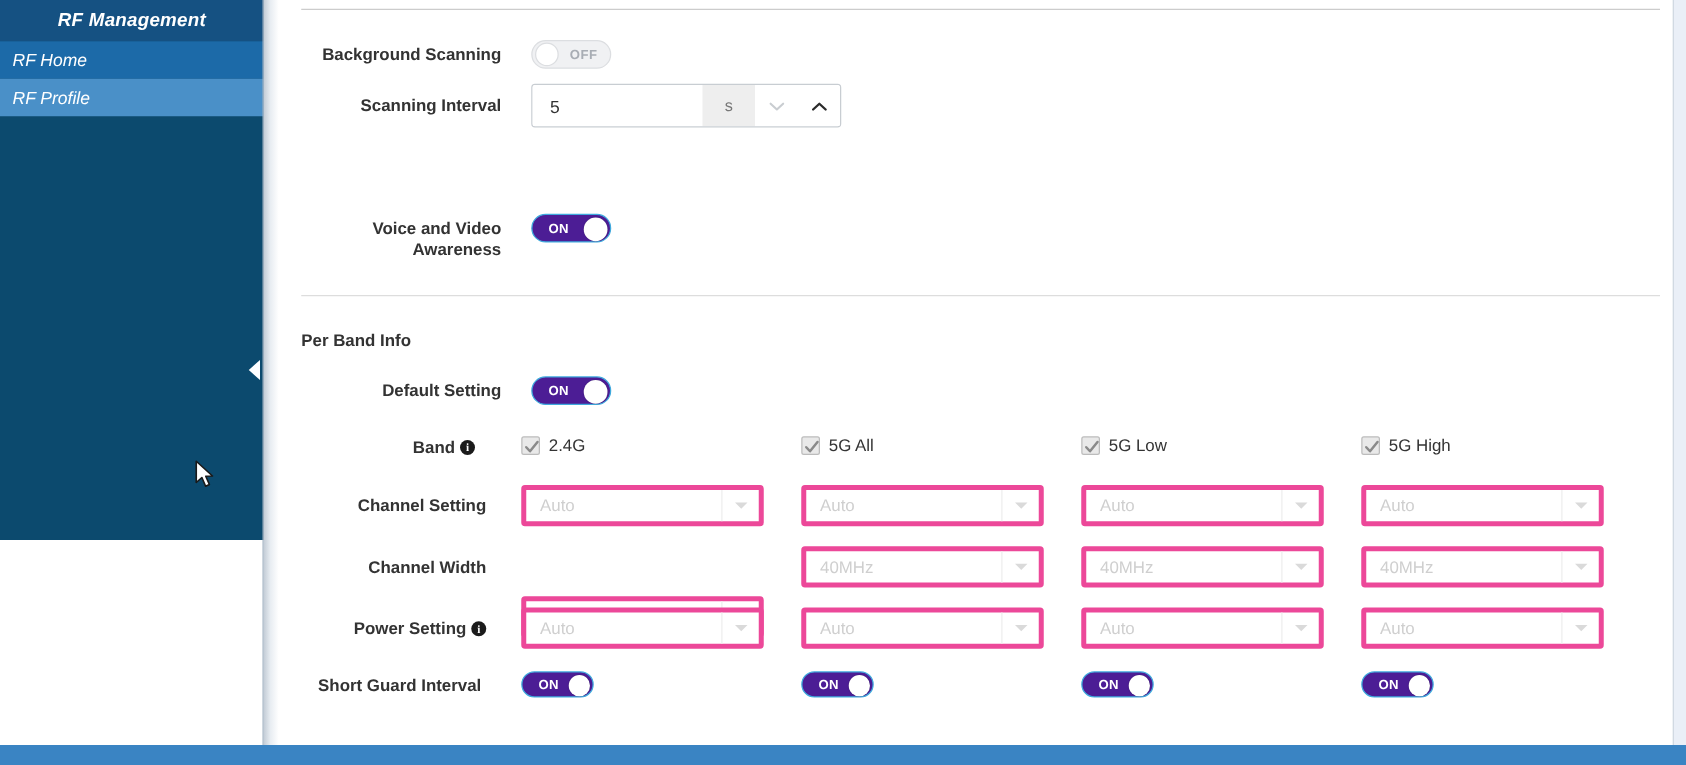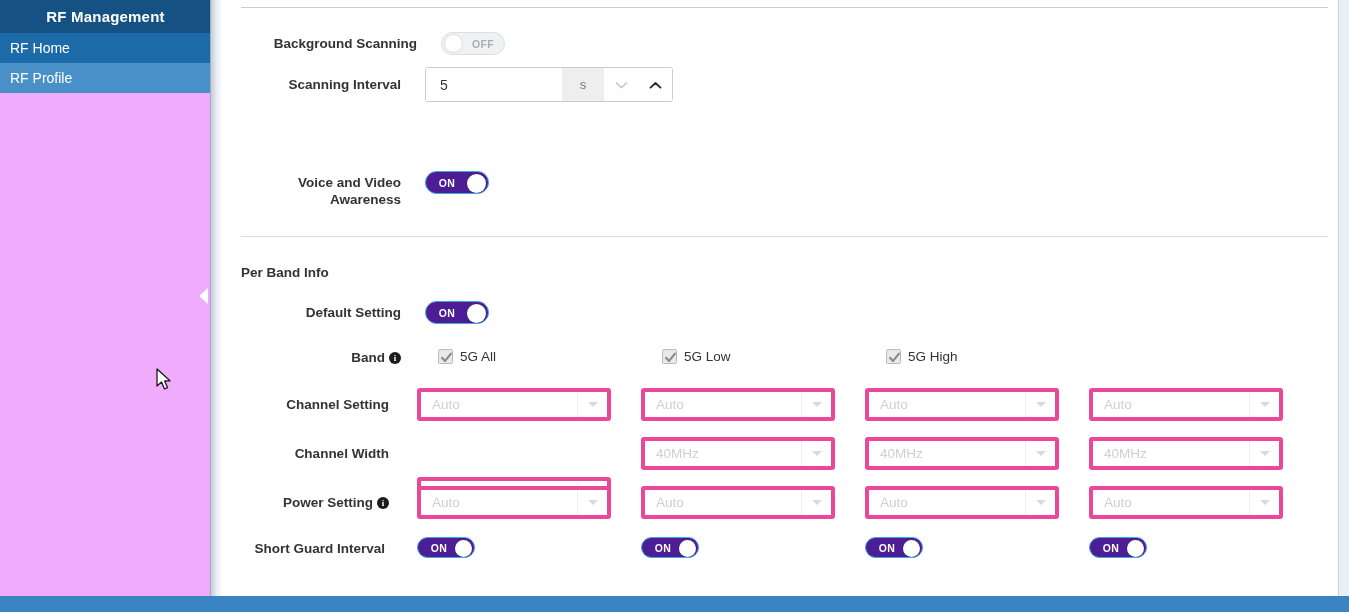--- a/index.html
+++ b/index.html
@@ -13,22 +13,23 @@
   #app {
     position: relative;
     width: 1349px; height: 612px;
     background: #ffffff;
   }
 
   
   #sidebar {
     position: absolute;
     left: 0; top: 0;
-    width: 211px; height: 596px;
-    background: #f0abfc;
+    width: 211px; height: 432px;
+    background: #0c4a6e;
+    font-style: italic;
   }
   .side-title {
     height: 33px;
     background: #155182;
     color: #ffffff;
     font-size: 15px;
     font-weight: bold;
     display: flex;
     align-items: center;
     justify-content: center;
@@ -282,21 +283,21 @@
     <polygon points="1,1 1,18 5.5,14 8.5,21 11.5,19.6 8.6,13 14,12.8" fill="#ffffff" stroke="#1a1a1a" stroke-width="1.3" stroke-linejoin="round"></polygon>
   </svg>
 
   <div id="right-strip"></div>
   <div id="footer-bar"></div>
 
   <div id="content">
 
     <div id="hr-top"></div>
 
-    <div class="row" style="left:16px; top:32px; width:480px;">
+    <div class="row" style="left:0; top:32px; width:480px;">
       <div class="lbl" style="width:178px; padding-top:3px;">Background Scanning</div>
       <div style="margin-left:24px;">
         <div class="toggle off">
           <span class="txt">OFF</span>
           <span class="knob"></span>
         </div>
       </div>
     </div>
 
     <div class="row" style="left:0; top:67px; width:660px;">
@@ -354,20 +355,28 @@
         <span>Band</span>
         <span class="info-ico">i</span>
       </div>
       <div style="margin-left:37px; display:flex;">
         <div style="width:224px;" class="cbwrap">
           <span class="cbox">
             <svg width="13" height="13" viewBox="0 0 13 13">
               <polyline points="2,6.8 5,10 11,2.6" fill="none" stroke="#8a8a8a" stroke-width="2" stroke-linecap="round" stroke-linejoin="round"></polyline>
             </svg>
           </span>
+          <span class="cblabel">2.4G</span>
+        </div>
+        <div style="width:224px;" class="cbwrap">
+          <span class="cbox">
+            <svg width="13" height="13" viewBox="0 0 13 13">
+              <polyline points="2,6.8 5,10 11,2.6" fill="none" stroke="#8a8a8a" stroke-width="2" stroke-linecap="round" stroke-linejoin="round"></polyline>
+            </svg>
+          </span>
           <span class="cblabel">5G All</span>
         </div>
         <div style="width:224px;" class="cbwrap">
           <span class="cbox">
             <svg width="13" height="13" viewBox="0 0 13 13">
               <polyline points="2,6.8 5,10 11,2.6" fill="none" stroke="#8a8a8a" stroke-width="2" stroke-linecap="round" stroke-linejoin="round"></polyline>
             </svg>
           </span>
           <span class="cblabel">5G Low</span>
         </div>

